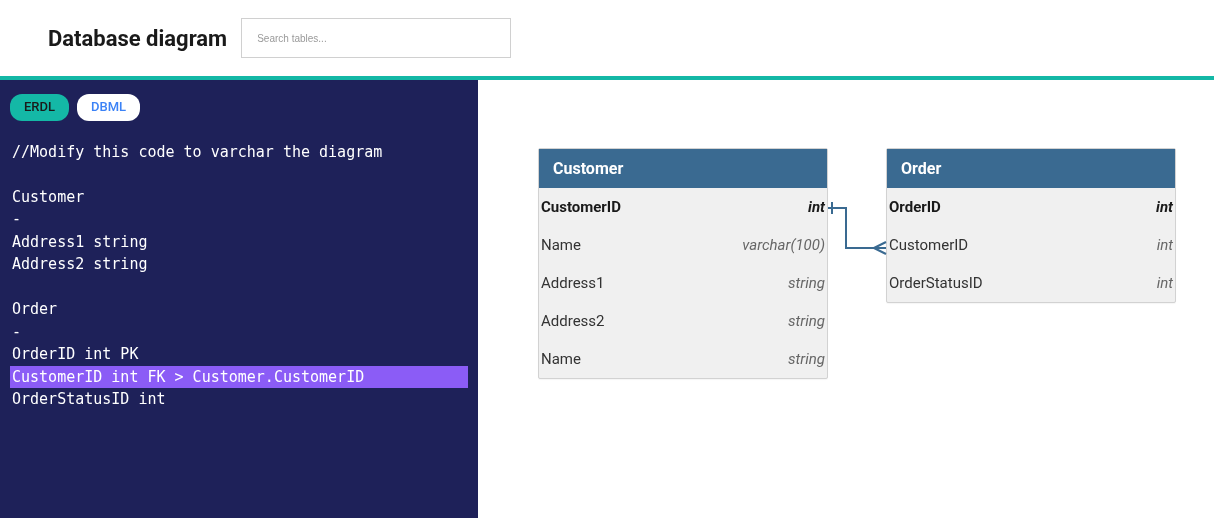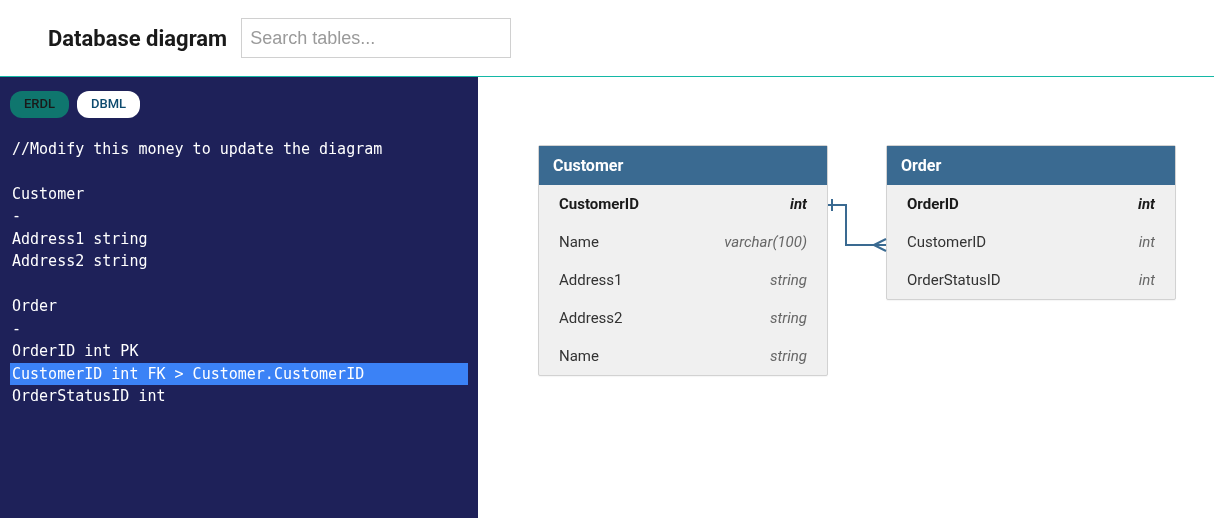--- a/index.html
+++ b/index.html
@@ -8,33 +8,33 @@
       background: #ffffff;
       width: 1214px;
       height: 518px;
       overflow: hidden;
     }
     .topbar {
       display: flex;
       align-items: center;
       padding: 18px 0 18px 48px;
       gap: 14px;
-      border-bottom: 1px solid #14b8a6;
+      border-bottom: 4px solid #14b8a6;
     }
     .title {
       font-size: 22px;
       font-weight: 700;
       color: #1a1a1a;
     }
     .search {
       width: 270px;
       height: 40px;
       border: 1px solid #d0d0d0;
-      padding: 0 8px;
-      font-size: 18px;
+      padding: 0 15px;
+      font-size: 10px;
       color: #8b5cf6;
       outline: none;
     }
     .search::placeholder { color: #9a9a9a; }
     .main {
       display: flex;
       height: calc(100% - 71px);
     }
     .editor {
       width: 478px;
@@ -52,28 +52,28 @@
       margin-bottom: 20px;
     }
     .tab {
       padding: 2px 14px;
       border-radius: 12px;
       font-size: 13px;
       font-weight: 500;
       font-family: -apple-system, BlinkMacSystemFont, "Segoe UI", Roboto, Arial, sans-serif;
       cursor: pointer;
     }
-    .tab.active { background: #0f766e; color: #1a1a1a; }
-    .tab.inactive { background: #ffffff; color: #0c4a6e; }
+    .tab.active { background: #14b8a6; color: #1a1a1a; }
+    .tab.inactive { background: #ffffff; color: #3b82f6; }
     .code-line {
       white-space: pre;
       padding: 0 2px;
     }
     .code-line.hl {
-      background: #3b82f6;
+      background: #8b5cf6;
     }
     .canvas {
       flex: 1;
       position: relative;
       background: #ffffff;
     }
     .table-box {
       position: absolute;
       width: 290px;
       border: 1px solid #d2d2d2;
@@ -85,21 +85,21 @@
       background: #3a6a91;
       color: #ffffff;
       font-weight: 700;
       font-size: 16px;
       padding: 10px 14px;
     }
     .table-row {
       display: flex;
       justify-content: space-between;
       align-items: center;
-      padding: 10px 20px;
+      padding: 10px 2px;
       font-size: 15px;
       color: #333;
     }
     .table-row .col-name { color: #333; }
     .table-row .col-type { color: #666; font-style: italic; }
     .table-row.pk .col-name { font-weight: 700; color: #1a1a1a; }
     .table-row.pk .col-type { font-weight: 700; color: #1a1a1a; }
     .connector {
       position: absolute;
       pointer-events: none;
@@ -113,21 +113,21 @@
   <input class="search" type="text" placeholder="Search tables..." style="">
 </div>
 
 <div class="main">
   <div class="editor">
     <div class="tabs" id="tabs">
         <div class="tab active">ERDL</div>
         <div class="tab inactive">DBML</div>
       </div>
     <div id="code">
-        <div class="code-line">//Modify this money to update the diagram</div>
+        <div class="code-line">//Modify this code to varchar the diagram</div>
         <div class="code-line">&nbsp;</div>
         <div class="code-line">Customer</div>
         <div class="code-line">-</div>
         <div class="code-line">Address1 string</div>
         <div class="code-line">Address2 string</div>
         <div class="code-line">&nbsp;</div>
         <div class="code-line">Order</div>
         <div class="code-line">-</div>
         <div class="code-line">OrderID int PK</div>
         <div class="code-line hl">CustomerID int FK &gt; Customer.CustomerID</div>

